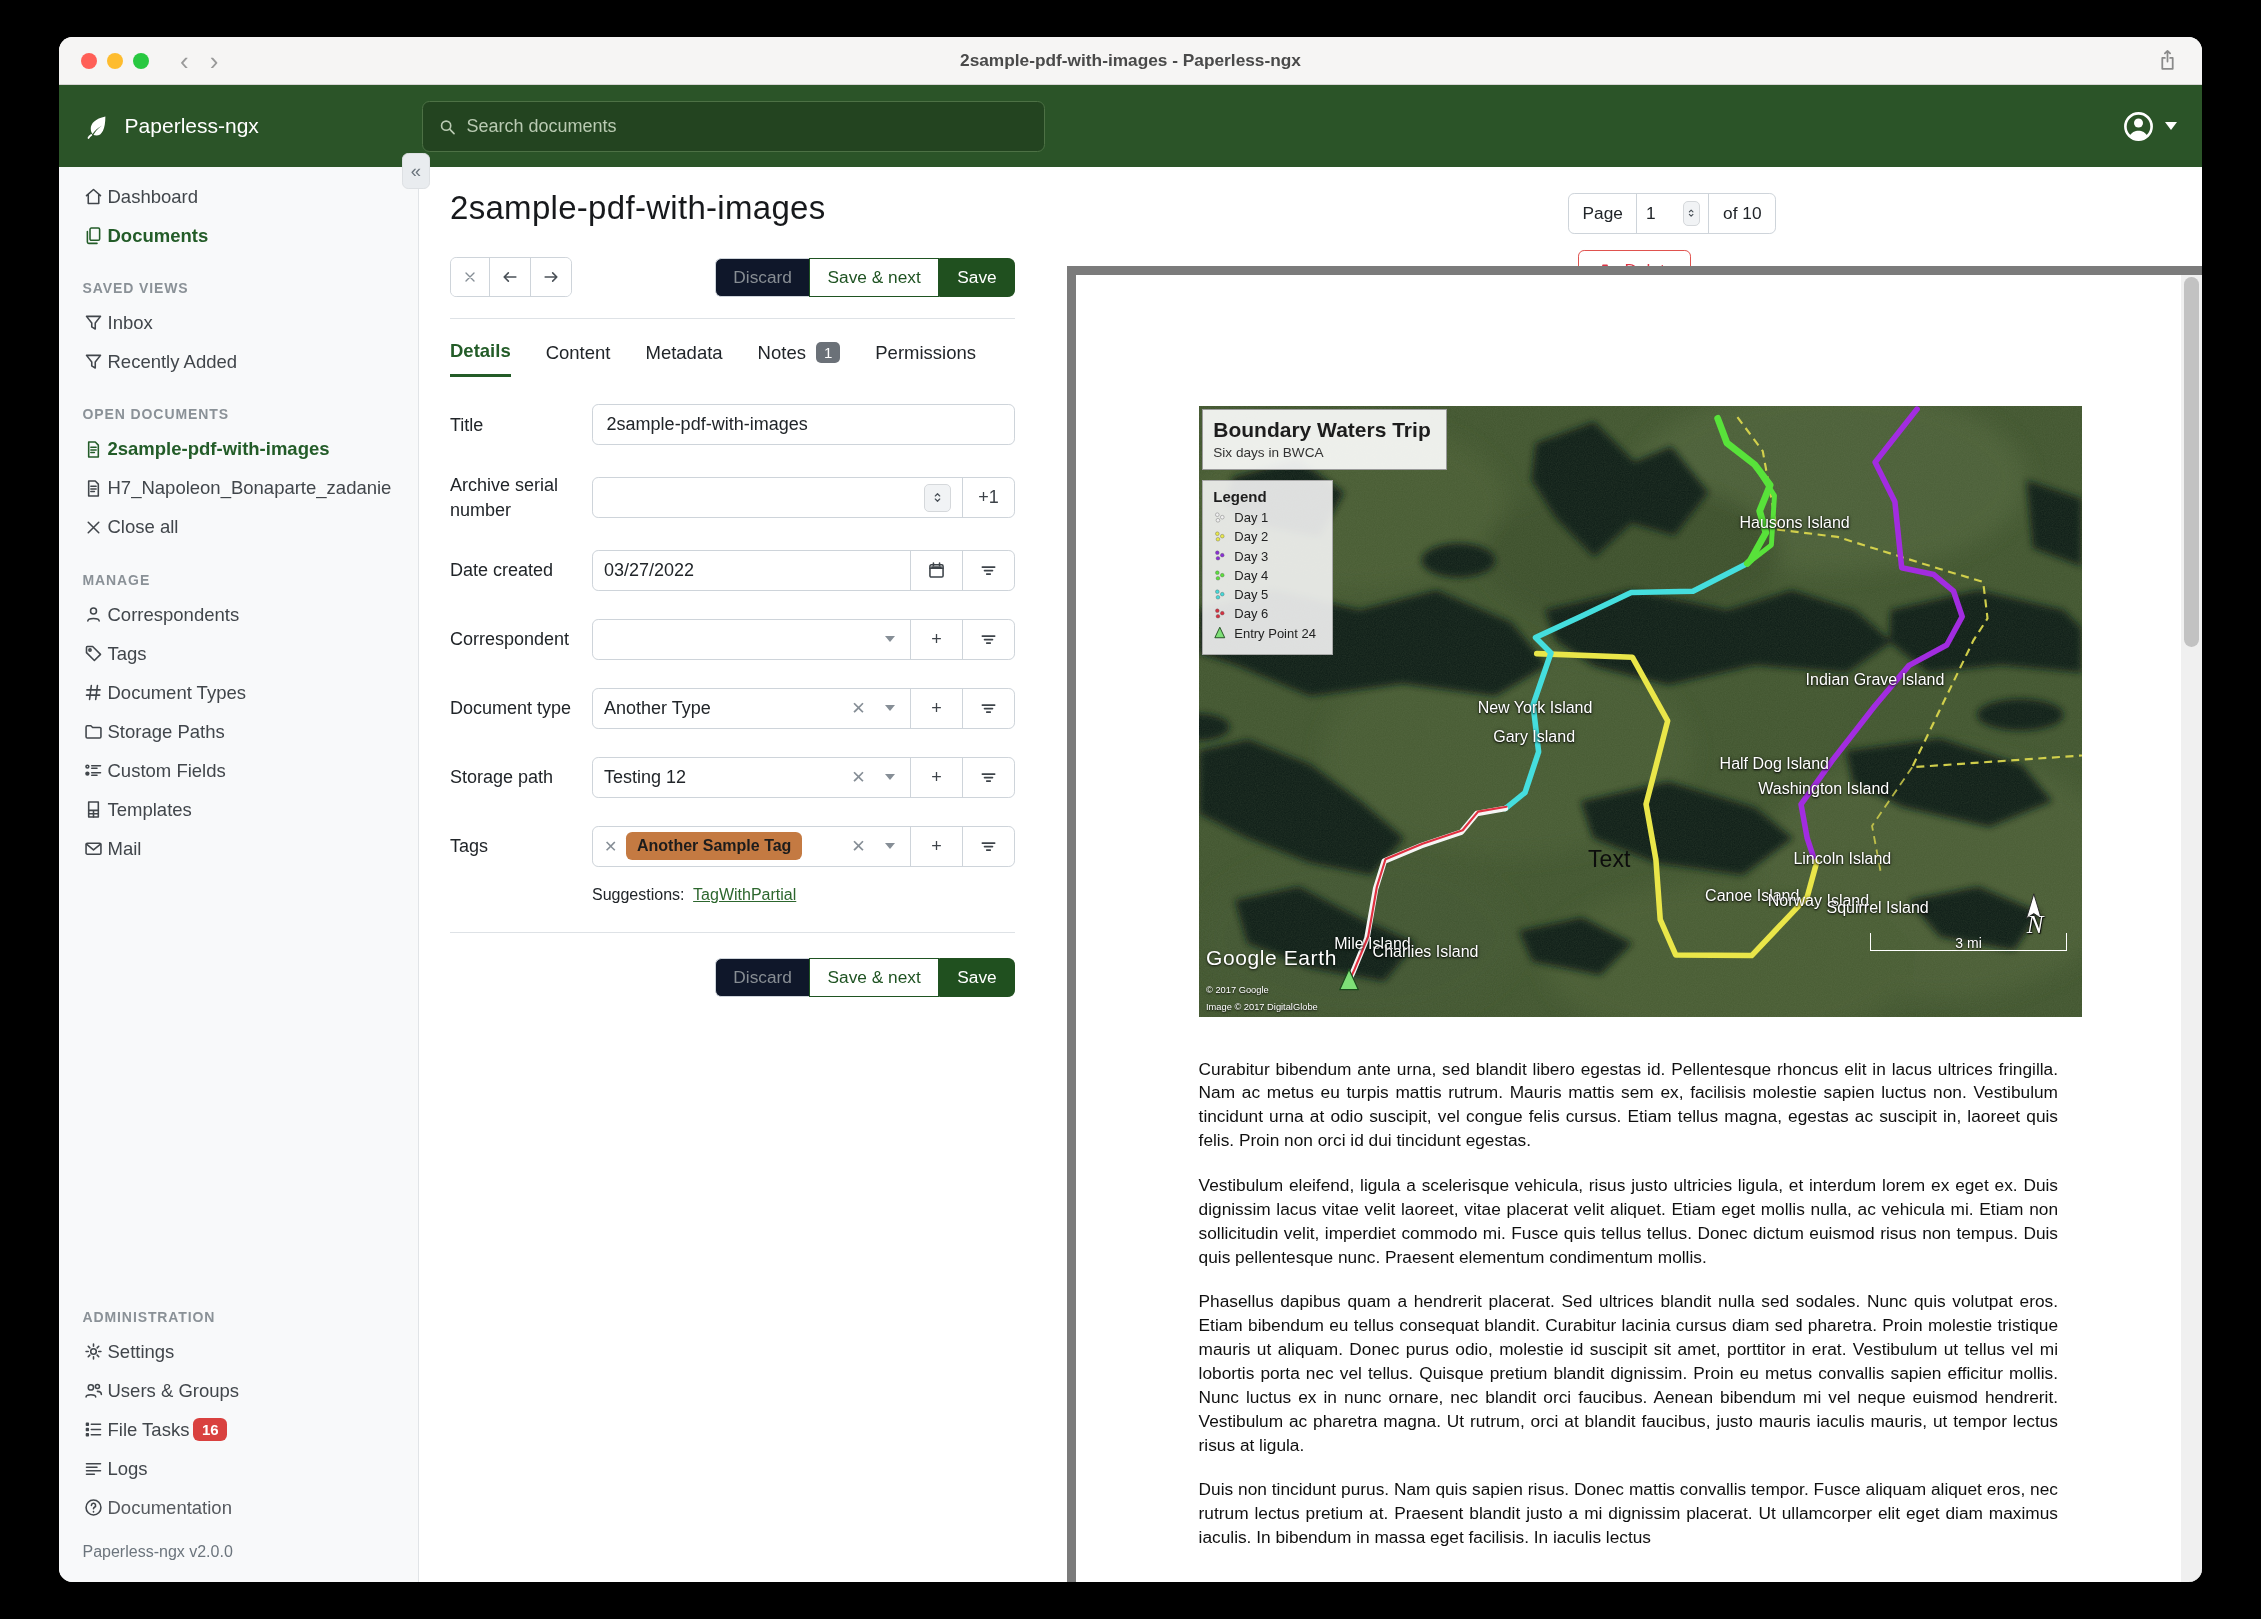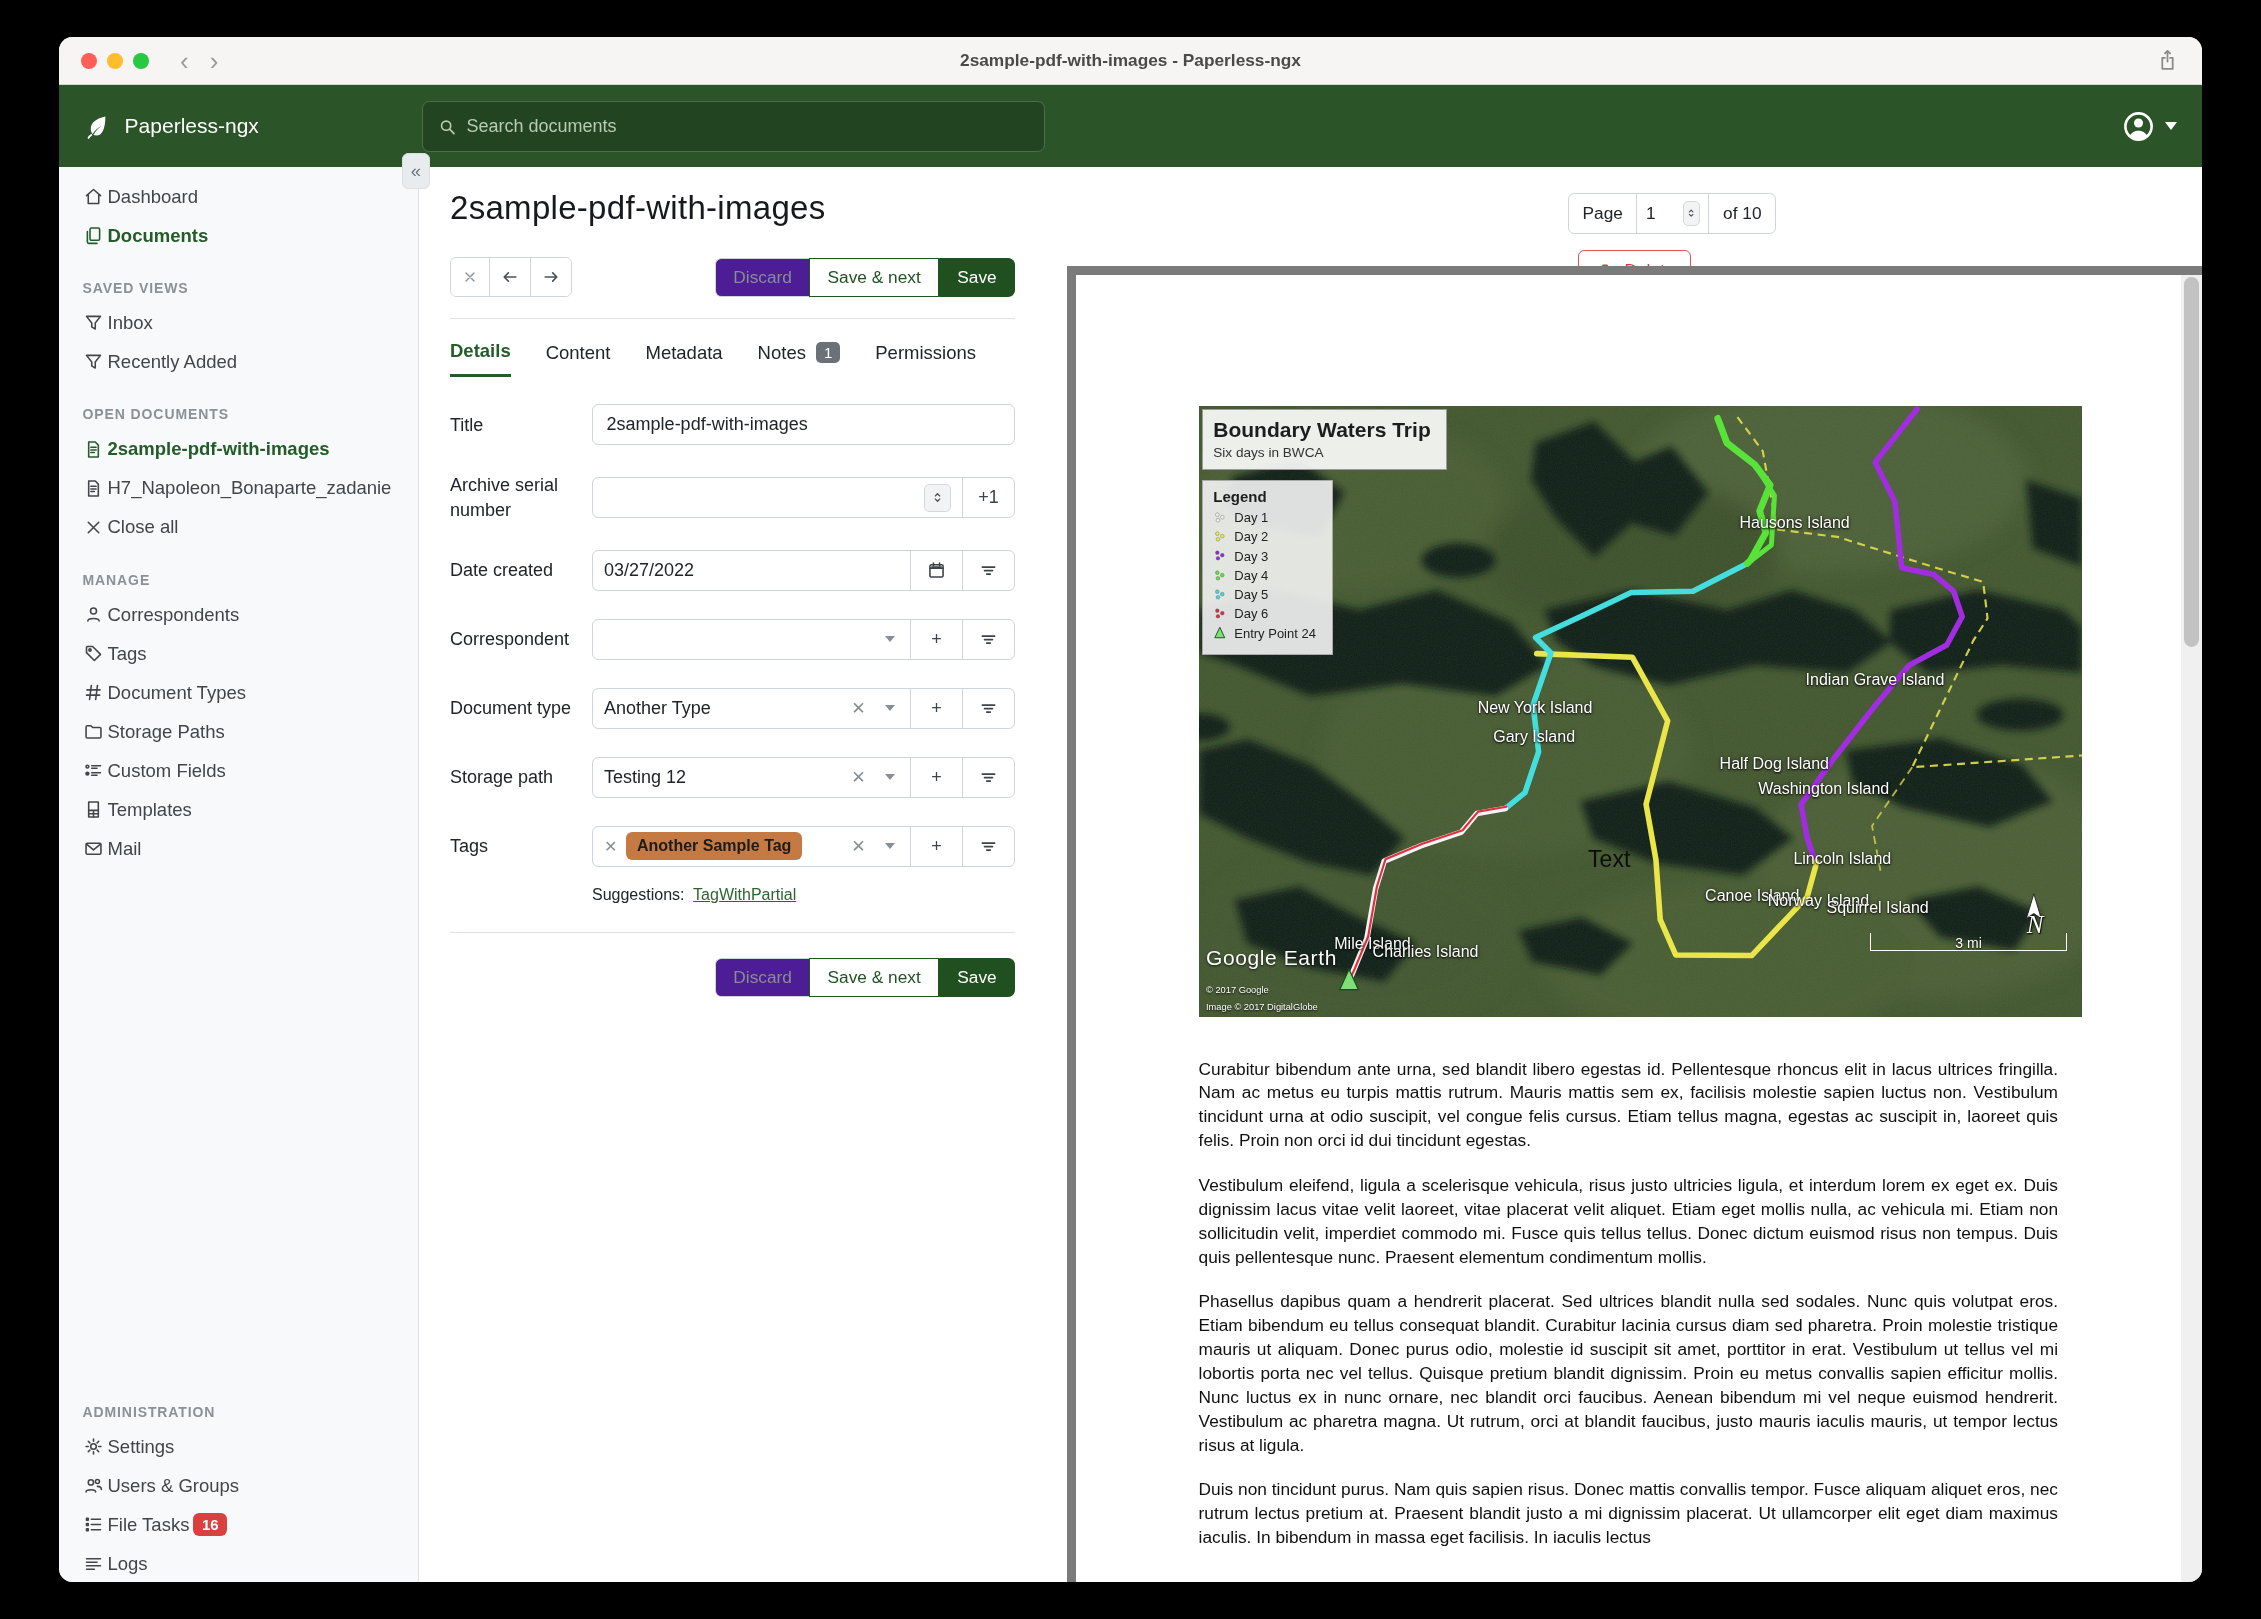--- a/index.html
+++ b/index.html
@@ -56,21 +56,21 @@
   .left-pane { width:623px; flex:none; padding:22px 27px 0 31px; }
   .doc-title { font-size:33px; font-weight:500; color:#17191c; letter-spacing:0.3px; }
   .row-between { display:flex; justify-content:space-between; align-items:center; margin-top:30px; }
   .btn-group { display:flex; border:1.2px solid #ced4da; border-radius:6.2px; overflow:hidden; background:#fff; }
   .btn-group .gbtn { height:38px; min-width:38px; display:flex; align-items:center; justify-content:center;
                      color:#495057; border-left:1.2px solid #ced4da; padding:0 10px; cursor:pointer; background:#fff; }
   .btn-group .gbtn:first-child { border-left:none; }
   .save-group { display:flex; border-radius:6.2px; overflow:hidden; }
   .save-group .sbtn { height:39px; display:flex; align-items:center; justify-content:center;
                       font-size:17.3px; padding:0 17.3px; cursor:pointer; }
-  .sbtn.discard { background:#4c1d95; color:#878d93; border:1.2px solid #ced4da; border-right:none;
+  .sbtn.discard { background:#0f172a; color:#878d93; border:1.2px solid #ced4da; border-right:none;
                   border-radius:6.2px 0 0 6.2px; }
   .sbtn.savenext { background:#fff; color:#1f5322; border:1.2px solid #1f5322; }
   .sbtn.save { background:#20501f; color:#fff; border:1.2px solid #20501f; border-radius:0 6.2px 6.2px 0; }
   .divider { border-top:1.2px solid #dee2e6; margin-top:21px; }
   .tabs { display:flex; gap:35px; margin-top:21px; }
   .tab { font-size:18.5px; color:#212529; padding-bottom:12.3px; display:flex; gap:10px;
          align-items:center; cursor:pointer; }
   .tab.active { color:#235c28; font-weight:700; border-bottom:3.7px solid #235c28; }
   .tab-badge { background:#6b7178; color:#fff; font-size:15px; border-radius:5px; padding:1.9px 8px; }
   
@@ -364,20 +364,32 @@
             <span class="sb-badge">16</span>
           </div>
           <div class="sb-item">
             <span class="ic">
               <svg viewBox="0 0 24 24" fill="none" stroke="currentColor" stroke-width="1.8" stroke-linecap="round" stroke-linejoin="round">
                 <path d="M4 6.5 H20 M4 10.5 H16 M4 14.5 H20 M4 18.5 H13"></path>
               </svg>
             </span>
             <span>Logs</span>
           </div>
+          <div class="sb-foot">
+            <div class="sb-item" style="color: rgb(85, 89, 94);">
+              <span class="ic">
+                <svg viewBox="0 0 24 24" fill="none" stroke="currentColor" stroke-width="1.8" stroke-linecap="round" stroke-linejoin="round">
+                  <circle cx="12" cy="12" r="8.5"></circle>
+                  <path d="M9.6 9.6 a2.4 2.4 0 1 1 3.5 2.1 c-.8.5-1.1 1-1.1 1.8 M12 16.6 v.4"></path>
+                </svg>
+              </span>
+              <span>Documentation</span>
+            </div>
+            <div class="sb-version">Paperless-ngx v2.0.0</div>
+          </div>
         </aside>
     <div class="collapse-btn">«</div>
 
     <section class="content">
 
       <div class="left-pane">
         <h1 class="doc-title">2sample-pdf-with-images</h1>
 
         <div class="row-between">
           <div class="btn-group">

